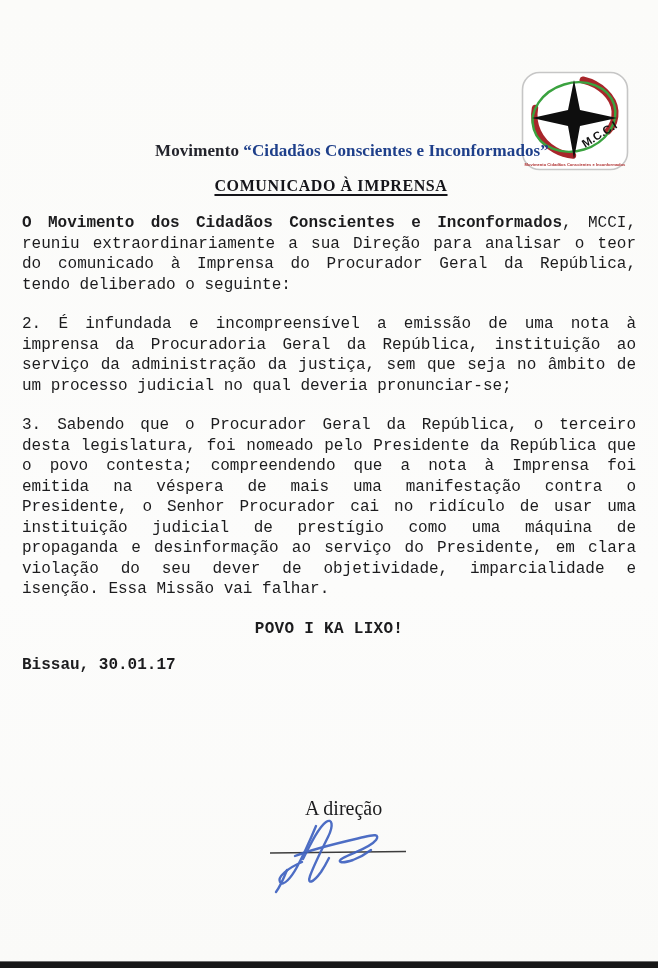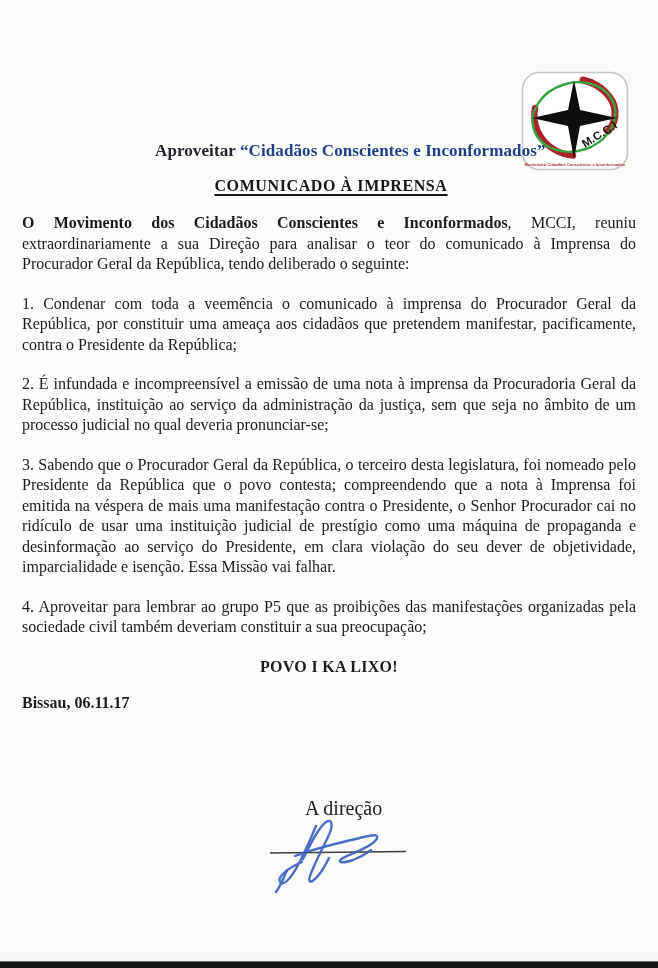--- a/index.html
+++ b/index.html
@@ -29,20 +29,21 @@
     color:#15151a;
     text-decoration:underline;
     text-underline-offset:3px;
     text-decoration-thickness:1.5px;
   }
   
   .content{
     position:absolute;left:22px;right:22px;top:213px;
     font-size:16px;line-height:20.5px;
     text-align:justify;
+    font-family:Liberation Mono, monospace;
   }
   .content p{margin:0 0 19px 0;}
   .content .intro b{font-weight:bold;}
   .slogan{font-weight:bold;text-align:center;letter-spacing:0.3px;margin-bottom:16px !important;}
   .dateline{font-weight:bold;text-align:left;}
   
   .sig-label{
     position:absolute;left:305px;top:797px;
     font-size:20px;color:#1c1c1e;
   }
@@ -70,32 +71,30 @@
       <ellipse cx="53" cy="46" rx="42" ry="34" transform="rotate(-17 53 46)" fill="none" stroke="#3aa23f" stroke-width="2.4"></ellipse>
 
       <polygon points="53,9 59,39 96,47 59,55 53,88 47,55 11,47 47,39" fill="#0e0e0e"></polygon>
 
       <text x="64" y="77" transform="rotate(-32 64 77)" font-family="Liberation Sans, sans-serif" font-size="11.5" font-weight="bold" fill="#101010">M.C.C.I</text>
 
       <text x="54" y="94.5" text-anchor="middle" font-family="Liberation Sans, sans-serif" font-size="4.1" font-weight="bold" fill="#b03030">Movimento Cidadãos Conscientes e Inconformados</text>
     </svg>
   </div>
 
-  <div class="title"><span>Aproveitar </span><span class="quoted">“Cidadãos Conscientes e Inconformados”</span></div>
+  <div class="title"><span>Movimento </span><span class="quoted">“Cidadãos Conscientes e Inconformados”</span></div>
 
   <div class="heading">COMUNICADO À IMPRENSA</div>
 
   <div class="content">
     <p class="intro"><b>O Movimento dos Cidadãos Conscientes e Inconformados</b><span>, MCCI, reuniu extraordinariamente a sua Direção para analisar o teor do comunicado à Imprensa do Procurador Geral da República, tendo deliberado o seguinte:</span></p>
-    <p>1. Condenar com toda a veemência o comunicado à imprensa do Procurador Geral da República, por constituir uma ameaça aos cidadãos que pretendem manifestar, pacificamente, contra o Presidente da República;</p>
     <p>2. É infundada e incompreensível a emissão de uma nota à imprensa da Procuradoria Geral da República, instituição ao serviço da administração da justiça, sem que seja no âmbito de um processo judicial no qual deveria pronunciar-se;</p>
     <p>3. Sabendo que o Procurador Geral da República, o terceiro desta legislatura, foi nomeado pelo Presidente da República que o povo contesta; compreendendo que a nota à Imprensa foi emitida na véspera de mais uma manifestação contra o Presidente, o Senhor Procurador cai no ridículo de usar uma instituição judicial de prestígio como uma máquina de propaganda e desinformação ao serviço do Presidente, em clara violação do seu dever de objetividade, imparcialidade e isenção. Essa Missão vai falhar.</p>
-    <p>4. Aproveitar para lembrar ao grupo P5 que as proibições das manifestações organizadas pela sociedade civil também deveriam constituir a sua preocupação;</p>
     <p class="slogan">POVO I KA LIXO!</p>
-    <p class="dateline">Bissau, 06.11.17</p>
+    <p class="dateline">Bissau, 30.01.17</p>
   </div>
 
   <div class="sig-label">A direção</div>
   <svg class="sig" width="170" height="85" viewBox="0 0 170 85">
     <line x1="17" y1="41" x2="153" y2="39.5" stroke="#3d3d3d" stroke-width="1.6"></line>
     <g stroke="#3f62c0" stroke-width="2.4" fill="none" stroke-linecap="round" stroke-linejoin="round" opacity="0.92">
       <path d="M63,14 C58,26 50,44 44,55 C38,66 30,75 27,70 C24,65 35,56 49,50"></path>
       <path d="M50,47 C58,31 66,15 73,10 C79,6 81,13 75,25 C69,37 61,53 57,64 C54,73 60,71 68,60 C72,54 74,50 76,46"></path>
       <path d="M42,44 C62,36 94,29 111,25 C121,22.5 127,22 123,28 C117,36 99,41 90,46 C83,50 88,52 100,48 C108,45 114,41 118,38"></path>
       <path d="M34,58 C30,68 26,76 23,80"></path>

